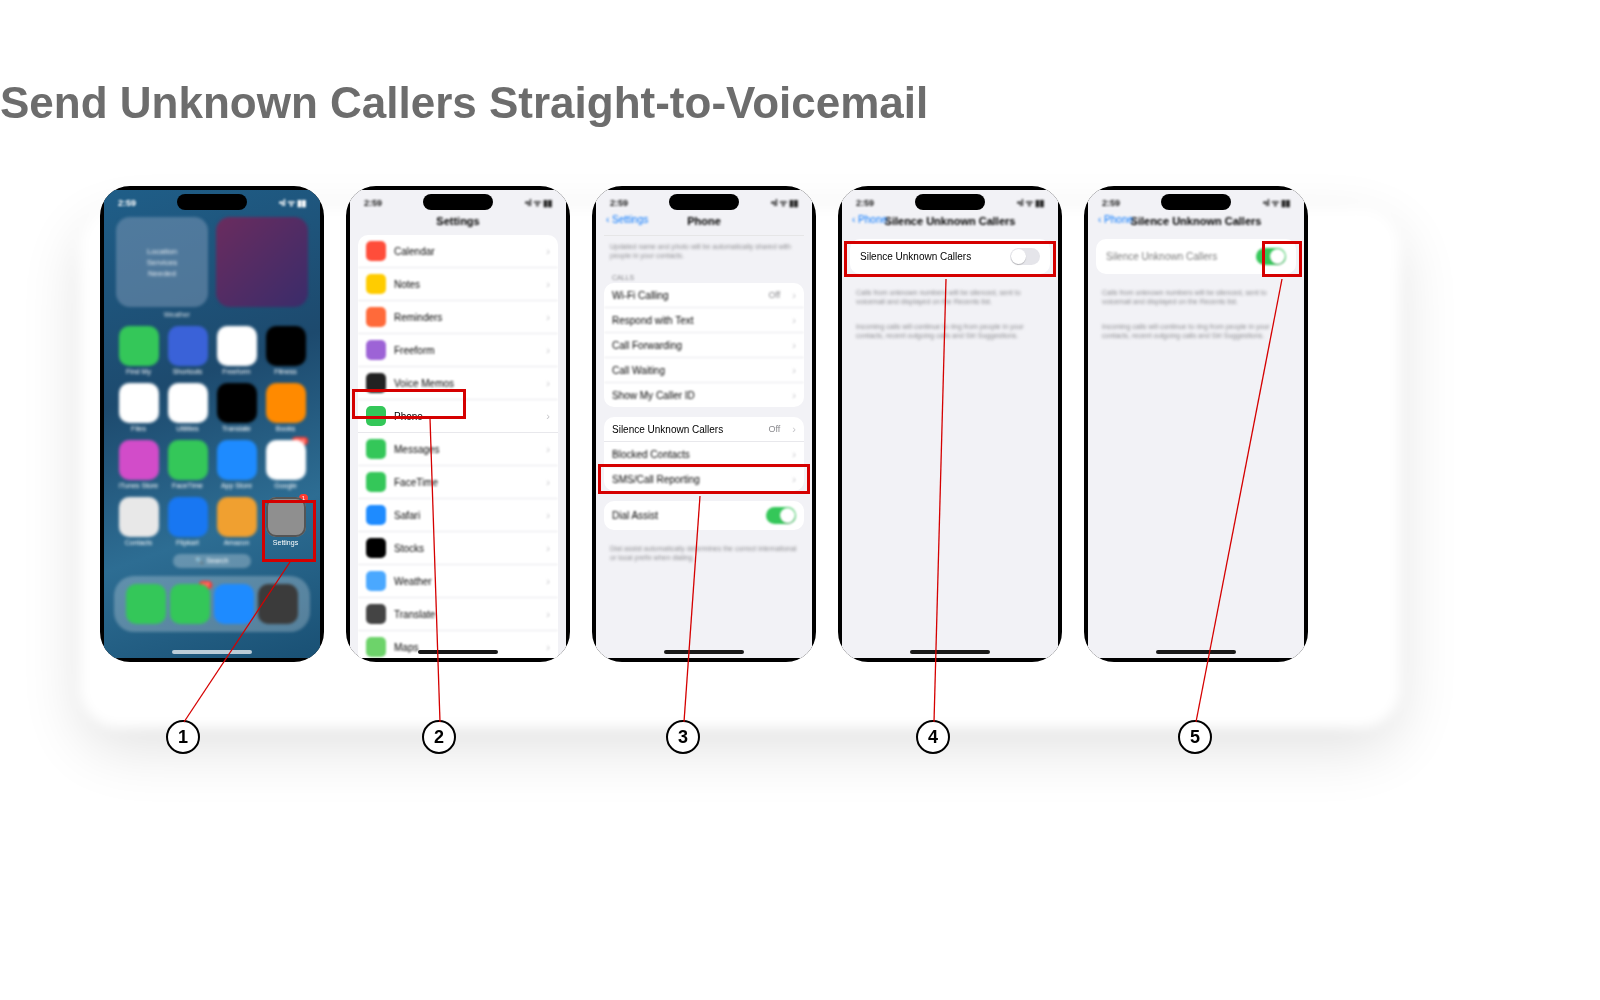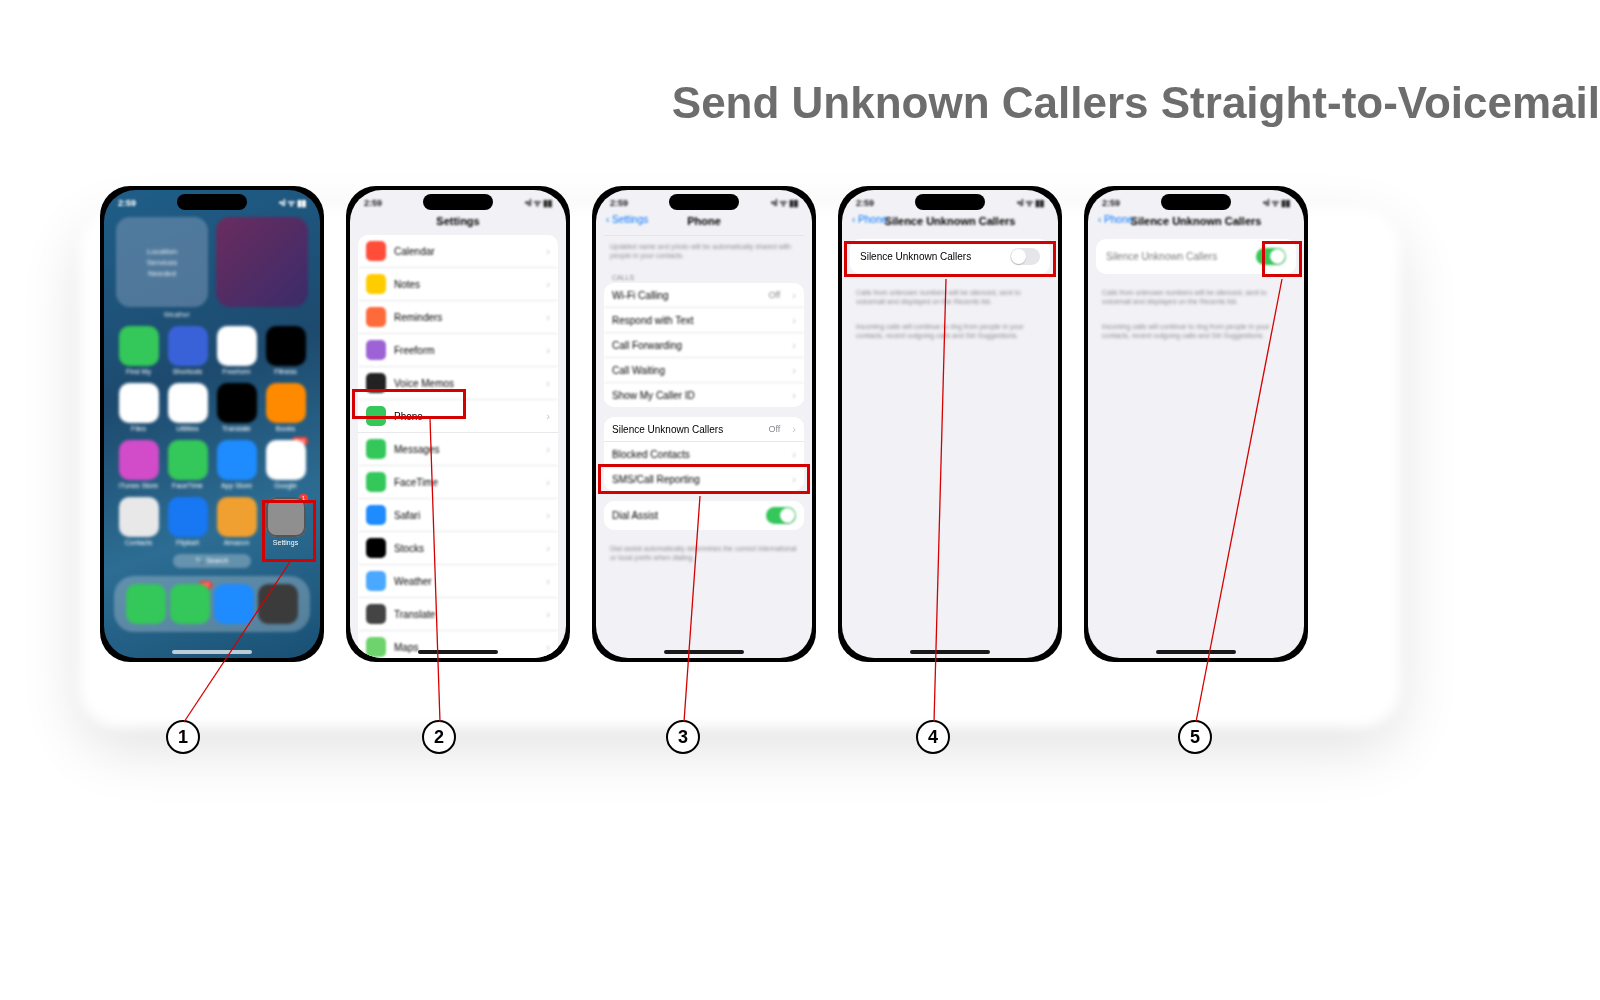--- a/index.html
+++ b/index.html
@@ -5,21 +5,21 @@
   * { box-sizing: border-box; margin: 0; padding: 0; }
   body {
     width: 1600px;
     height: 1000px;
     background: #ffffff;
     font-family: -apple-system, 'Segoe UI', Helvetica, Arial, sans-serif;
     overflow: hidden;
     position: relative;
   }
   .title {
-    text-align: right;
+    text-align: left;
     font-size: 44px;
     font-weight: 600;
     color: #6d6d6d;
     margin-top: 78px;
   }
   .stage {
     position: relative;
     width: 100%;
     height: 820px;
     margin-top: 58px;
@@ -38,21 +38,21 @@
     position: absolute;
     width: 224px;
     height: 476px;
     border-radius: 30px;
     background:#000;
     padding:4px;
     overflow:hidden;
   }
   .screen {
     width:100%; height:100%;
-    border-radius:32px;
+    border-radius:8px;
     overflow:hidden;
     position:relative;
     font-size:10px;
   }
   .notch {
     position:absolute; top:4px; left:50%; transform:translateX(-50%);
     width:70px; height:16px; background:#000; border-radius:10px; z-index:20;
   }
   .statusbar {
     display:flex; justify-content:space-between; align-items:center;

